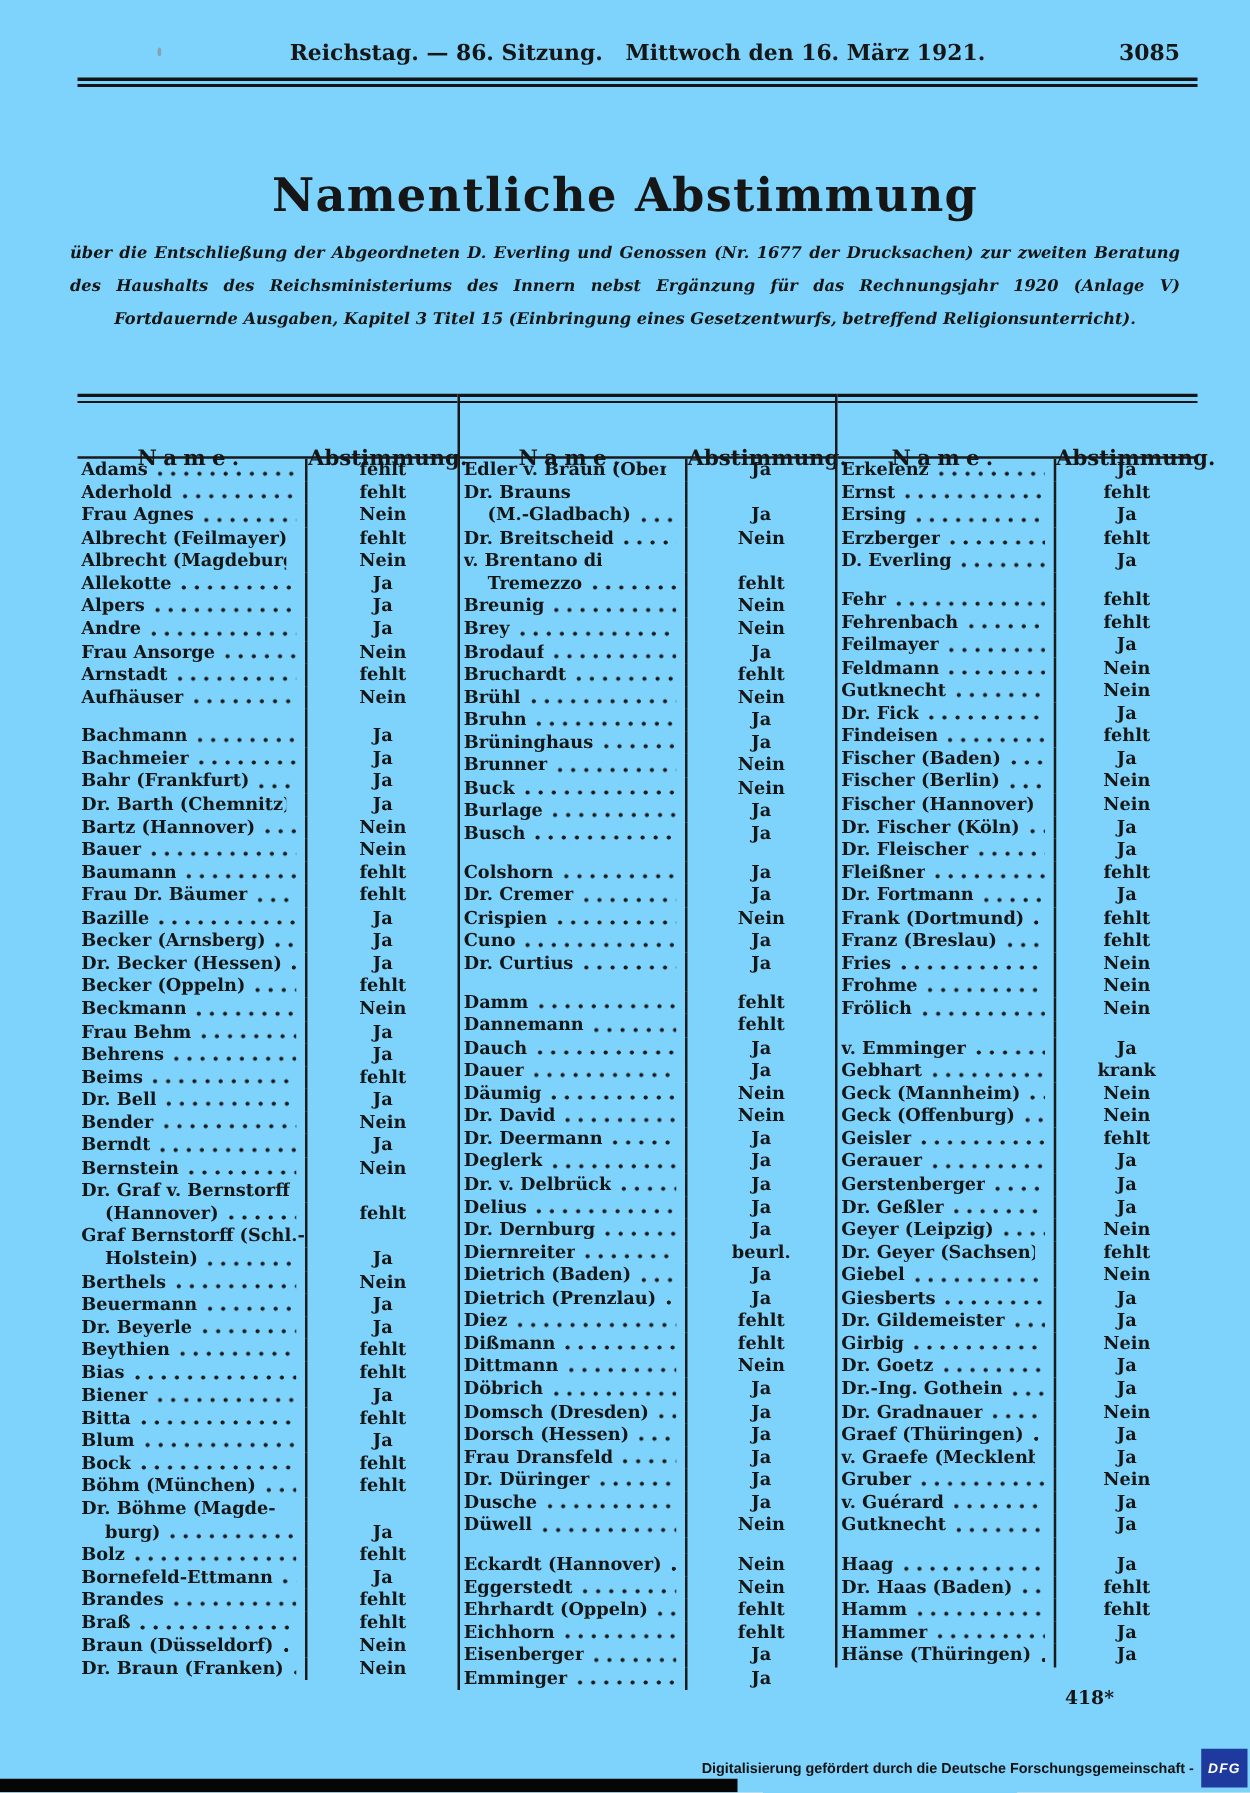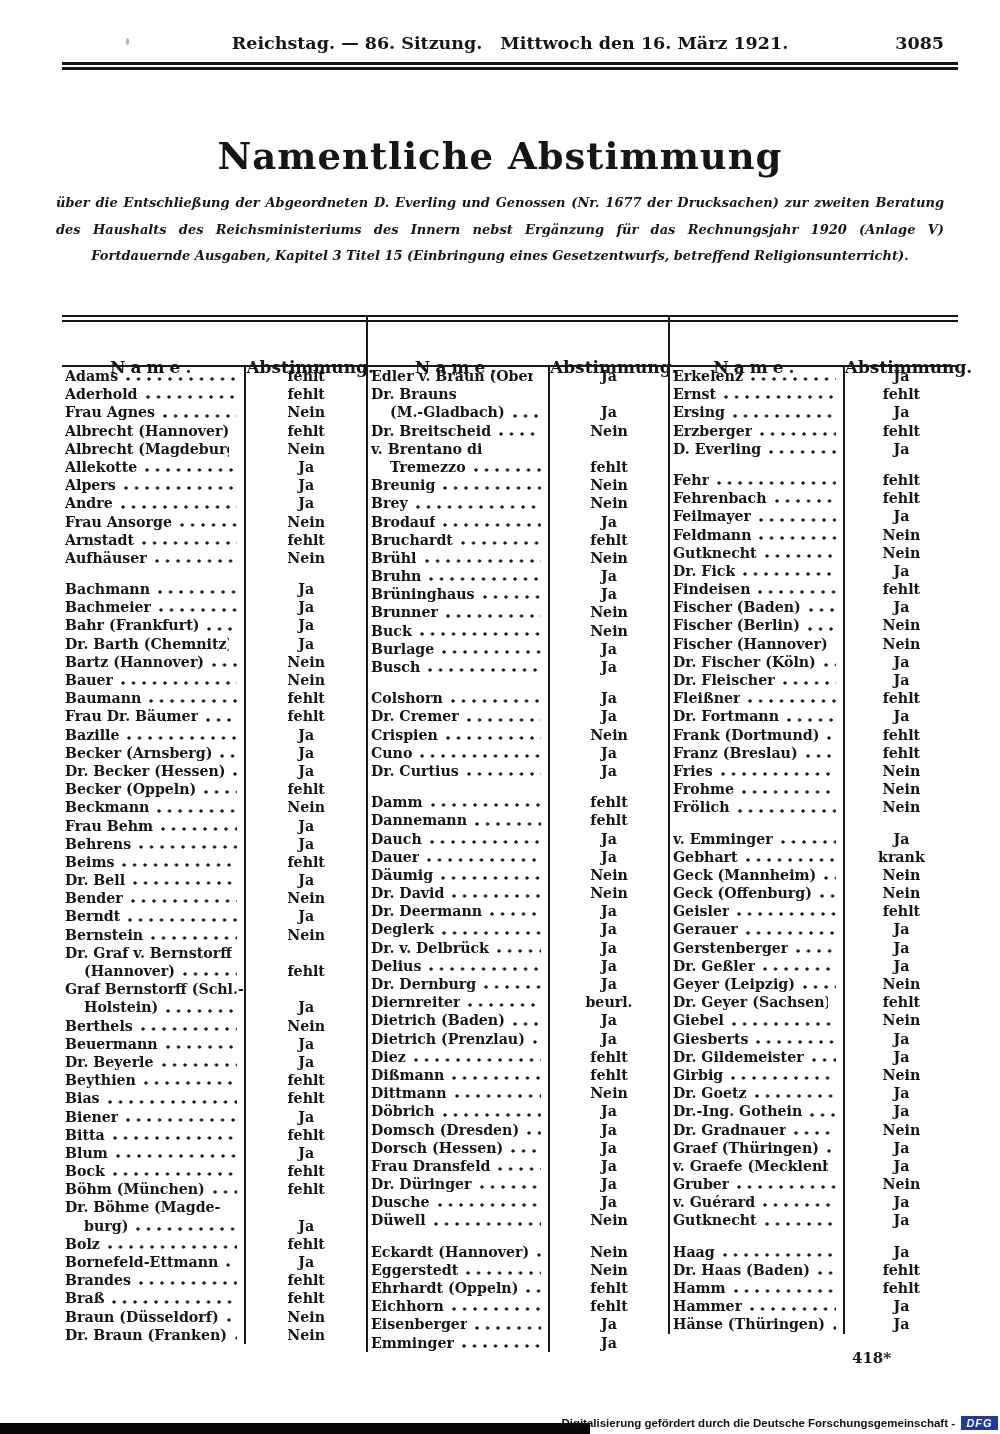--- a/index.html
+++ b/index.html
@@ -1,20 +1,20 @@
 <!DOCTYPE html>
 <html><head>
 <meta charset="utf-8">
 <style>
   html, body { margin: 0; padding: 0; background: #e8e8e6; }
   .page {
     position: relative;
     width: 1000px;
     height: 1434px;
-    background: #ffffff;
+    background: #7dd3fc;
     font-family: "DejaVu Serif", serif;
     color: #161616;
     overflow: hidden;
     margin: 0 auto;
   }
 
   
   .running-head {
     position: absolute;
     top: 33px; left: 62px; width: 896px;
@@ -140,21 +140,21 @@
     right: 2px; bottom: 4px;
     display: flex; align-items: center; gap: 6px;
     font-family: "Liberation Sans", sans-serif;
     font-size: 11.5px;
     font-weight: 700;
     color: #111;
     justify-content: center;
   }
   .dfg-logo {
     display: inline-flex; align-items: center; justify-content: center;
-    width: 37px; height: 14px;
+    width: 37px; height: 31px;
     color: #fff;
     font-size: 11px;
     font-style: italic;
     font-weight: 700;
     letter-spacing: 1px;
   }
 </style>
 </head>
 <body>
 
@@ -197,21 +197,21 @@
           </div>
           <div class="row">
             <div class="ncell">
               <span class="ntext">Frau Agnes</span>
               <span class="leader"></span>
             </div>
             <div class="vcell">Nein</div>
           </div>
           <div class="row">
             <div class="ncell">
-              <span class="ntext">Albrecht (Hannover)</span>
+              <span class="ntext">Albrecht (Feilmayer)</span>
               <span class="leader"></span>
             </div>
             <div class="vcell">fehlt</div>
           </div>
           <div class="row">
             <div class="ncell">
               <span class="ntext">Albrecht (Magdeburg)</span>
               <span class="leader"></span>
             </div>
             <div class="vcell">Nein</div>

